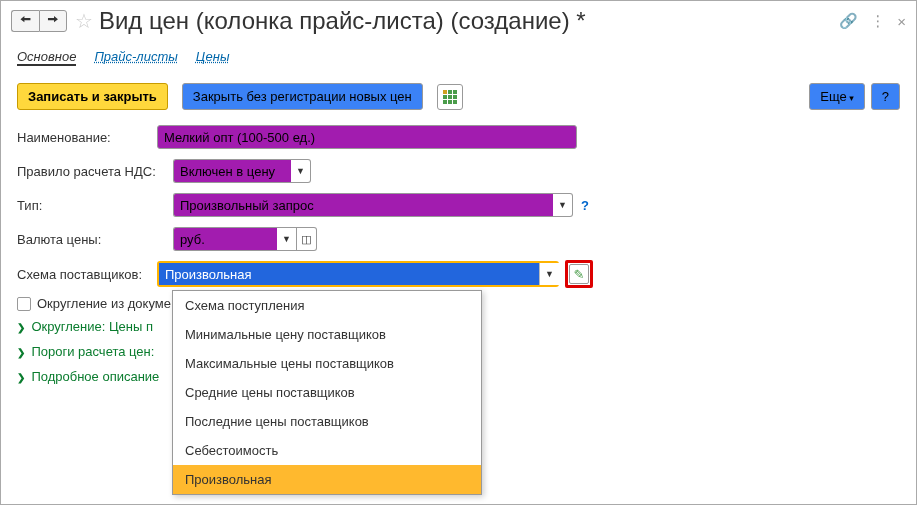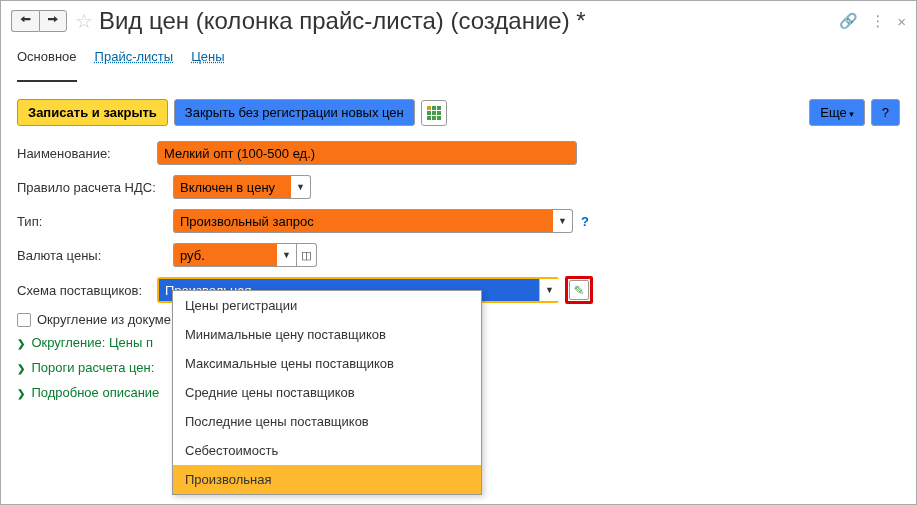--- a/index.html
+++ b/index.html
@@ -9,36 +9,36 @@
 .nav-btns { display: flex; gap: 0; margin-right: 8px; }
 .nav-btn { width: 28px; height: 22px; border: 1px solid #999; background: #f5f5f5; display: flex; align-items: center; justify-content: center; cursor: pointer; font-size: 14px; }
 .nav-btn:first-child { border-radius: 3px 0 0 3px; border-right: none; }
 .nav-btn:last-child { border-radius: 0 3px 3px 0; }
 .star-icon { font-size: 20px; color: #ccc; margin-right: 6px; }
 .title { font-size: 24px; font-weight: normal; flex: 1; }
 .header-right { display: flex; gap: 12px; align-items: center; color: #999; }
 .header-right span { cursor: pointer; font-size: 15px; }
 
 .tabs { display: flex; gap: 18px; padding: 8px 16px 6px; border-bottom: 1px solid transparent; }
-.tab { font-size: 13px; cursor: pointer; padding-bottom: 16px; }
+.tab { font-size: 13px; cursor: pointer; padding-bottom: 0; font-style: italic; }
 .tab.active { border-bottom: 2px solid #333; }
 .tab.link { color: #0066aa; text-decoration: underline dotted; }
 
-.toolbar { display: flex; gap: 6px; padding: 10px 16px; align-items: center; justify-content: center; }
+.toolbar { display: flex; gap: 14px; padding: 10px 16px; align-items: center; justify-content: center; }
 .btn { padding: 5px 10px; border: 1px solid #999; background: #3b82f6; border-radius: 3px; cursor: pointer; font-size: 13px; }
 .btn-primary { background: #ffd83c; border-color: #c89b00; font-weight: bold; }
 .btn-icon-sm { width: 26px; height: 26px; border: 1px solid #999; border-radius: 3px; background: #fff; display: flex; align-items: center; justify-content: center; cursor: pointer; }
 .toolbar-right { margin-left: auto; display: flex; gap: 6px; }
 .btn-more::after { content: " \25BE"; font-size: 9px; }
 
 .form { padding: 4px 16px; }
 .row { display: flex; align-items: center; margin-bottom: 8px; min-height: 26px; }
 .label { width: 140px; font-size: 13px; }
 .field { display: flex; align-items: center; }
-.input { height: 24px; border: 1px solid #999; border-radius: 3px; padding: 0 6px; font-size: 13px; background: #f97316; }
+.input { height: 24px; border: 1px solid #999; border-radius: 3px; padding: 0 6px; font-size: 13px; background: #a21caf; }
 .input-wide { width: 420px; }
 .combo { display: flex; margin-left: 16px; }
 .combo .input { border-radius: 3px 0 0 3px; border-right: none; }
 .combo-btn { width: 20px; height: 24px; border: 1px solid #999; background: #fff; display: flex; align-items: center; justify-content: center; cursor: pointer; font-size: 9px; border-left: none; }
 .combo-btn.last { border-radius: 0 3px 3px 0; }
 .help-icon { margin-left: 8px; color: #0066cc; font-weight: bold; cursor: pointer; }
 
 .hl-field { border: 2px solid #ffb400; border-radius: 3px; display: flex; }
 .hl-input { height: 22px; border: none; padding: 0 6px; font-size: 13px; background: #2266dd; color: #fff; width: 380px; outline: none; }
 .hl-input::selection { background: #2266dd; }
@@ -161,20 +161,20 @@
     <div class="checkbox"></div>
     <span>Округление из докуме</span>
   </div>
 
   <div class="expando">Округление: Цены п</div>
   <div class="expando">Пороги расчета цен:</div>
   <div class="expando">Подробное описание</div>
 </div>
 
 <div class="dropdown">
-    <div class="dd-item">Цены регистрации</div>
+    <div class="dd-item">Схема поступления</div>
     <div class="dd-item">Минимальные цену поставщиков</div>
     <div class="dd-item">Максимальные цены поставщиков</div>
     <div class="dd-item">Средние цены поставщиков</div>
     <div class="dd-item">Последние цены поставщиков</div>
     <div class="dd-item">Себестоимость</div>
     <div class="dd-item selected">Произвольная</div>
   </div>
 
 </body></html>

